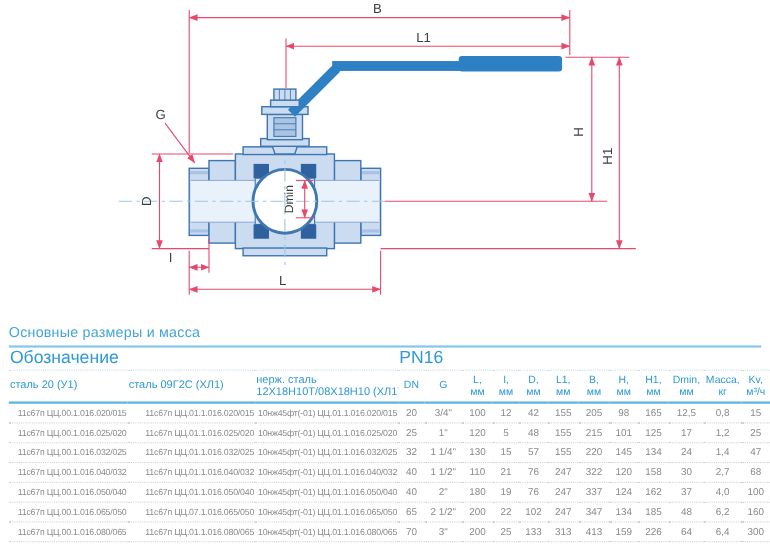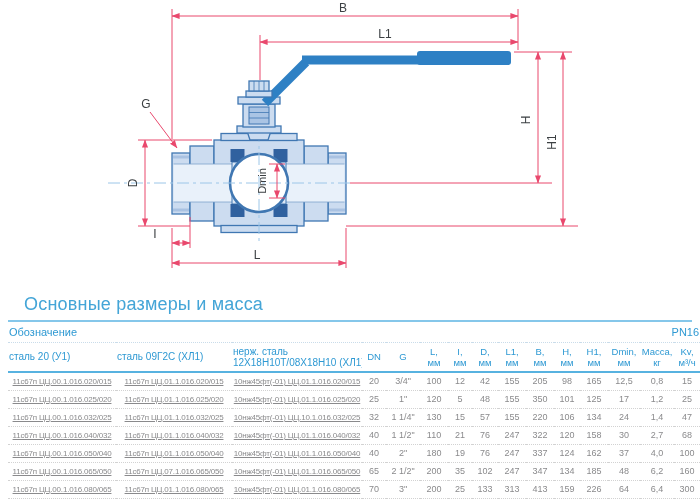--- a/index.html
+++ b/index.html
@@ -18,37 +18,37 @@
   .inner{ fill:#aac4e4; stroke:#4077b2; stroke-width:1; }
   .thin { stroke:#4077b2; stroke-width:0.8; fill:none; }
   .handle { fill:#2e80c4; stroke:none; }
   .cl   { stroke:#9cc6e8; stroke-width:1; stroke-dasharray:12 4 3 4; fill:none; }
   .dim, .ext, .lead { stroke:#e9486d; stroke-width:1; fill:none; }
   .dlabel { font-family:"Liberation Sans",sans-serif; font-size:12px; fill:#3c4043; }
   .dlabel-sm { font-family:"Liberation Sans",sans-serif; font-size:11px; fill:#3c4043; }
 
   
   .section { padding:0 8px; }
-  .section-title { color:#44a5d7; font-size:18px; margin:2px 0 5px 16px; font-weight:normal; letter-spacing:0.2px; }
+  .section-title { color:#44a5d7; font-size:13px; margin:2px 0 5px 0; font-weight:normal; letter-spacing:0.2px; }
   .title-rule { border:none; border-top:2px solid #85c7ea; margin:0 0 0 0; }
 
   table.spec { width:692px; border-collapse:collapse; table-layout:fixed; }
   table.spec th, table.spec td { padding:0 1px; overflow:hidden; white-space:nowrap; }
 
-  tr.group-row td { color:#2e99d3; font-size:11px; height:20px; vertical-align:middle;
+  tr.group-row td { color:#2e99d3; font-size:16px; height:20px; vertical-align:middle;
                     border-bottom:1px dotted #c9dcea; }
-  tr.group-row td.pn { text-align:right; }
+  tr.group-row td.pn { text-align:left; }
 
   tr.colhead-row th { color:#2e99d3; font-weight:normal; height:30px; vertical-align:middle;
                       border-bottom:2px solid #57b2e0; }
   tr.colhead-row th.des { text-align:left; font-size:10px; }
   tr.colhead-row th.num { font-size:9.5px; }
 
   tbody.rows td { color:#8a8a8c; height:18px; border-bottom:1px dotted #d2d2d2; }
-  tbody.rows td.des { text-align:center; font-size:8px; letter-spacing:-0.2px;text-decoration:underline; }
+  tbody.rows td.des { text-align:right; font-size:8px; letter-spacing:-0.2px; }
   tbody.rows td.num { text-align:center; font-size:9px; }
 </style>
 </head>
 <body>
 
 <div class="page">
 
   <svg class="drawing" width="700" height="292" viewBox="0 0 700 292">
     <defs>
       <marker id="arr" viewBox="0 0 10 10" refX="9.5" refY="5" markerWidth="8" markerHeight="8" orient="auto-start-reverse">
@@ -289,40 +289,40 @@
           <tr>
             <td class="des">11с67п ЦЦ.00.1.016.025/020</td>
             <td class="des">11с67п ЦЦ.01.1.016.025/020</td>
             <td class="des">10нж45фт(-01) ЦЦ.01.1.016.025/020</td>
             <td class="num">25</td>
             <td class="num">1"</td>
             <td class="num">120</td>
             <td class="num">5</td>
             <td class="num">48</td>
             <td class="num">155</td>
-            <td class="num">350</td>
+            <td class="num">215</td>
             <td class="num">101</td>
             <td class="num">125</td>
             <td class="num">17</td>
             <td class="num">1,2</td>
             <td class="num">25</td>
           </tr>
 
           <tr>
             <td class="des">11с67п ЦЦ.00.1.016.032/025</td>
             <td class="des">11с67п ЦЦ.01.1.016.032/025</td>
-            <td class="des">10нж45фт(-01) ЦЦ.10.1.016.032/025</td>
+            <td class="des">10нж45фт(-01) ЦЦ.01.1.016.032/025</td>
             <td class="num">32</td>
             <td class="num">1 1/4"</td>
             <td class="num">130</td>
             <td class="num">15</td>
             <td class="num">57</td>
             <td class="num">155</td>
             <td class="num">220</td>
-            <td class="num">106</td>
+            <td class="num">145</td>
             <td class="num">134</td>
             <td class="num">24</td>
             <td class="num">1,4</td>
             <td class="num">47</td>
           </tr>
 
           <tr>
             <td class="des">11с67п ЦЦ.00.1.016.040/032</td>
             <td class="des">11с67п ЦЦ.01.1.016.040/032</td>
             <td class="des">10нж45фт(-01) ЦЦ.01.1.016.040/032</td>
@@ -358,21 +358,21 @@
             <td class="num">100</td>
           </tr>
 
           <tr>
             <td class="des">11с67п ЦЦ.00.1.016.065/050</td>
             <td class="des">11с67п ЦЦ.07.1.016.065/050</td>
             <td class="des">10нж45фт(-01) ЦЦ.01.1.016.065/050</td>
             <td class="num">65</td>
             <td class="num">2 1/2"</td>
             <td class="num">200</td>
-            <td class="num">35</td>
+            <td class="num">22</td>
             <td class="num">102</td>
             <td class="num">247</td>
             <td class="num">347</td>
             <td class="num">134</td>
             <td class="num">185</td>
             <td class="num">48</td>
             <td class="num">6,2</td>
             <td class="num">160</td>
           </tr>
 

